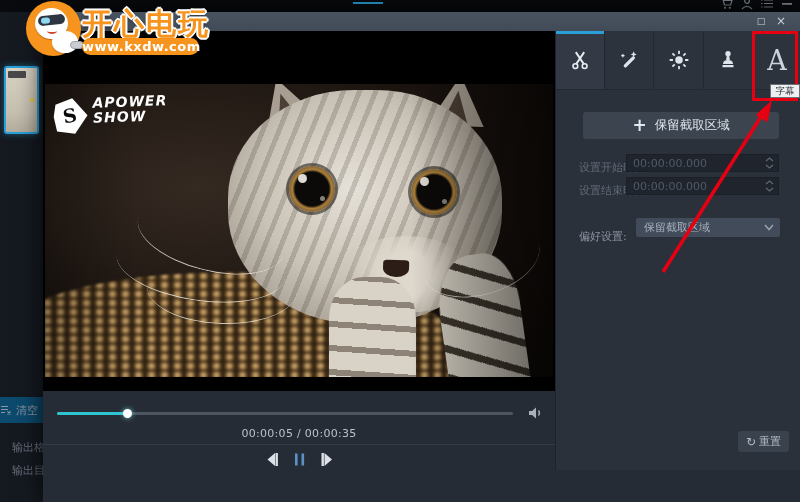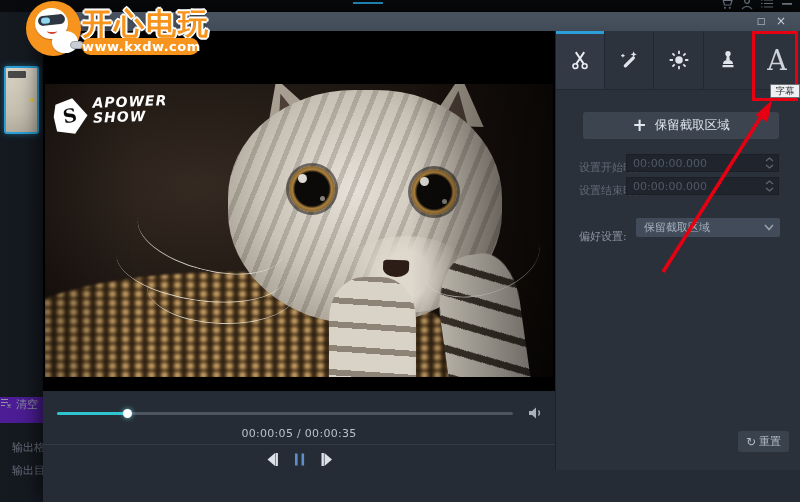--- a/index.html
+++ b/index.html
@@ -11,21 +11,21 @@
   }
   
   .bg-left { position:absolute; left:0; top:12px; width:43px; height:490px; background:#151a21; }
   .bg-topbar-icons { position:absolute; left:720px; top:-2px; width:80px; height:12px; display:flex; gap:8px; align-items:flex-start; }
   .bg-topbar-icons svg { display:block; }
   .bg-tab-indicator { position:absolute; left:353px; top:2px; width:30px; height:2px; }
   .bg-thumb { position:absolute; left:4px; top:66px; width:35px; height:68px; border:2px solid #2a9fd8; border-radius:3px;
     background:linear-gradient(180deg,#d9d3c5,#c6c0b1 70%,#b4ad9e); box-shadow:0 0 6px rgba(42,159,216,.5); }
   .bg-thumb .mini-mark { position:absolute; left:2px; top:3px; width:18px; height:7px; background:rgba(40,40,45,.8); border-radius:1px; }
   .bg-thumb .mini-dot { position:absolute; right:3px; top:30px; width:4px; height:4px; border-radius:50%; background:#e8c93a; }
-  .bg-clear-row { position:absolute; left:0; top:397px; width:43px; height:26px; background:#4c1d95; display:flex; align-items:flex-start; gap:4px; color:#8b949f; font-size:11px; white-space:nowrap; overflow:hidden; }
+  .bg-clear-row { position:absolute; left:0; top:397px; width:43px; height:26px; background:#0c4a6e; display:flex; align-items:center; gap:4px; color:#8b949f; font-size:11px; white-space:nowrap; overflow:hidden; }
   .bg-out { position:absolute; left:12px; color:#68717d; font-size:11px; white-space:nowrap; }
   
   .modal { position:absolute; left:43px; top:12px; width:757px; height:490px; background:#262c35; box-shadow:0 0 24px rgba(0,0,0,.85); }
   .titlebar { position:absolute; left:0; top:0; width:100%; height:19px; background:linear-gradient(#4a5461,#414b58); }
   .tb-btn { position:absolute; top:3px; width:14px; height:13px; color:#ccd2da; font-size:11px; line-height:13px; text-align:center; cursor:default; }
   .tb-max { right:32px; font-size:9px; }
   .tb-close { right:12px; font-size:12px; }
   
   .video-area { position:absolute; left:0; top:19px; width:512px; height:360px; background:#000; overflow:hidden; }
   .photo { position:absolute; left:2px; top:53px; width:508px; height:293px; overflow:hidden;

